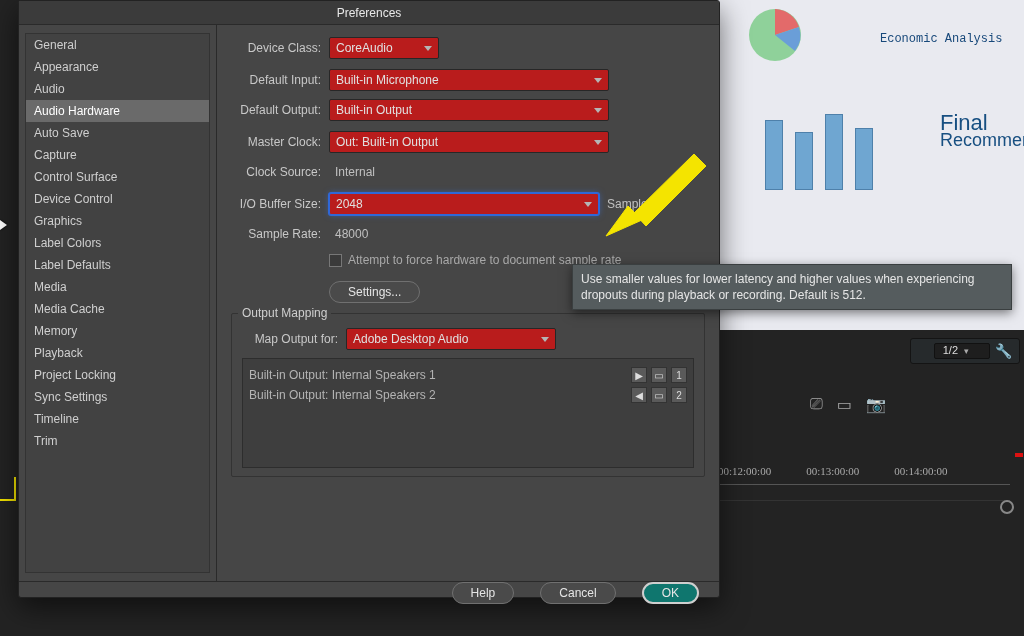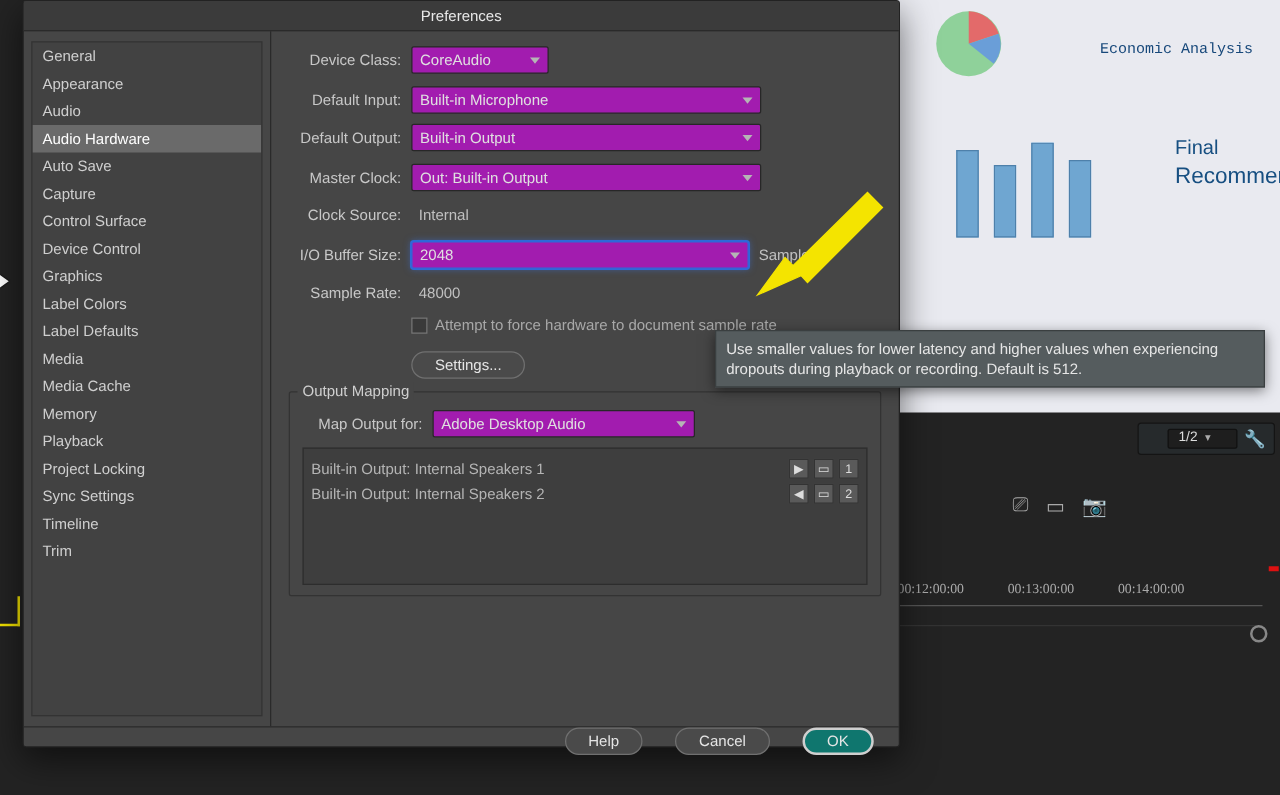--- a/index.html
+++ b/index.html
@@ -14,21 +14,21 @@
   }
   
   .bg-slide {
     position: absolute; left: 660px; top: 0; width: 370px; height: 330px;
     background: #e9eaf0;
   }
   .bg-slide .title { position:absolute; top:32px; left:220px; color:#17487a; font-size:12px;font-family:Liberation Mono, monospace;}
   .bg-slide .pie { position:absolute; top:5px; left:85px; }
   .bg-slide .bars { position:absolute; top:110px; left:105px; display:flex; gap:12px; align-items:flex-end; height:80px;}
   .bg-slide .bars div { width:18px; background:#6fa6d1; box-shadow: inset 0 0 0 1px #4e80aa;}
-  .bg-slide .sub1 { position:absolute; top:110px; left:280px; color:#174f81; font-size:16px;}
+  .bg-slide .sub1 { position:absolute; top:110px; left:280px; color:#174f81; font-size:22px;}
   .bg-slide .sub2 { position:absolute; top:130px; left:280px; color:#174f81; font-size:18px;}
   .bg-toolbar {
     position:absolute; top:338px; left:910px; width:110px; height:26px;
     background:#262a2c; border:1px solid #141414; border-radius:3px;
     display:flex; align-items:center; justify-content:flex-end; padding:0 6px; gap:6px;
     color:#ddd;
   }
   .bg-toolbar .sel { background:#1e1e1e; border:1px solid #111; border-radius:2px; padding:0 20px 2px 8px; font-size:11px; position:relative;}
   .bg-toolbar .chev::after { content:"▾"; font-size:9px; margin-left:6px; color:#aaa;}
   .wrench { font-size:14px; }
@@ -68,21 +68,21 @@
     border:1px solid #333; background:#424242; height:540px; overflow:auto;
   }
   .sidebar-item {
     padding:4px 8px; color:#cfcfcf; cursor:default; white-space:nowrap;
   }
   .sidebar-item.selected { background:#6a6a6a; color:#fff; }
   .pane { flex:1; padding:12px 14px; position:relative; color:#c8c8c8;}
   .row { display:flex; align-items:center; margin-bottom:8px; }
   .row .lab { width:90px; text-align:right; margin-right:8px; color:#c8c8c8;}
   .field, .select {
-    background:#a21caf; border:1px solid #272727; color:#e0e0e0;
+    background:#b91c1c; border:1px solid #272727; color:#e0e0e0;
     height:22px; line-height:20px; padding:0 20px 12px 6px; font-size:12px;
     position:relative; border-radius:2px;
   }
   .select::after {
     content:""; position:absolute; right:6px; top:8px;
     border-left:4px solid transparent; border-right:4px solid transparent;
     border-top:5px solid #b5b5b5;
   }
   .select.blue { border:1px solid #2f68d8; box-shadow:0 0 0 1px #2f68d8, 0 0 6px rgba(60,120,240,.55);}
   .static { color:#c0c0c0; padding-left:6px; height:22px; line-height:22px;}

